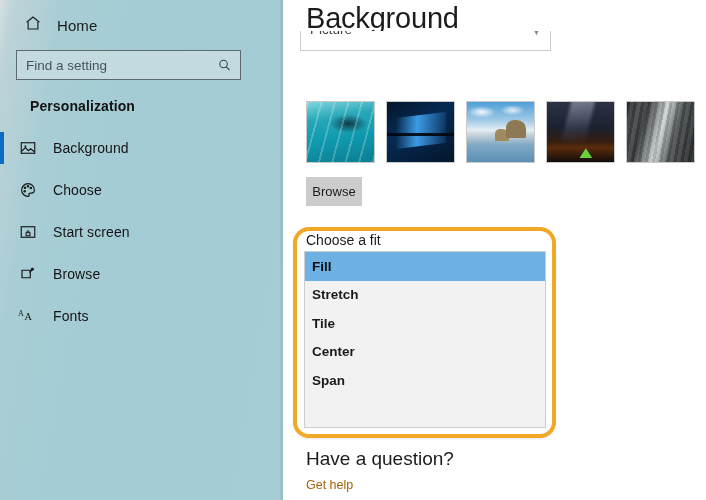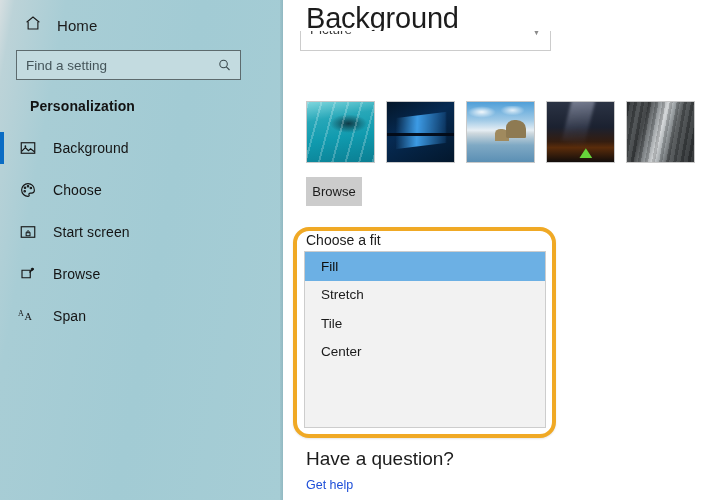--- a/index.html
+++ b/index.html
@@ -199,33 +199,34 @@
   .fit-list {
     position: absolute; left: 21px; top: 251px;
     width: 242px; height: 177px;
     background: #f2f2f2;
     border: 1px solid #cdcdcd;
     overflow: hidden;
   }
   .fit-opt {
     height: 28.5px;
     display: flex; align-items: center;
-    padding-left: 16px;
+    padding-left: 7px;
     font-size: 13.5px; color: #1b1b1b;
     cursor: pointer;
+    font-weight: bold;
   }
   .fit-opt.active { background: #6cb0e4; color: #0d0d0d; }
 
   .help-title {
     position: absolute; left: 23px; top: 448px;
     font-size: 19px; color: #1c1c1c; font-weight: normal;
   }
   .help-link {
     position: absolute; left: 23px; top: 478px;
-    font-size: 12.5px; color: #1d4ed8; text-decoration: none; cursor: pointer;
+    font-size: 12.5px; color: #a16207; text-decoration: none; cursor: pointer;
   }
 </style>
 </head>
 <body>
 
 <div id="root">
 
   <div class="sidebar">
 
     <div class="home-row">
@@ -298,21 +299,21 @@
         <span class="nlabel">Browse</span>
       </div>
 
       <div class="nav-item">
         <span class="nico">
           <svg width="20" height="18" viewBox="0 0 26 22" fill="#141414">
             <text x="0" y="11" font-family="Liberation Serif, serif" font-size="11">A</text>
             <text x="9" y="16" font-family="Liberation Serif, serif" font-size="14">A</text>
           </svg>
         </span>
-        <span class="nlabel">Span</span>
+        <span class="nlabel">Fonts</span>
       </div>
 
 
 
     </div>
   </div>
 
   <div class="main">
 
     <div class="page-title">Background</div>
@@ -345,19 +346,20 @@
 
     <div class="callout"></div>
 
     <div class="fit-label">Choose a fit</div>
 
     <div class="fit-list">
       <div class="fit-opt active">Fill</div>
       <div class="fit-opt">Stretch</div>
       <div class="fit-opt">Tile</div>
       <div class="fit-opt">Center</div>
+      <div class="fit-opt">Span</div>
     </div>
 
     <div class="help-title">Have a question?</div>
     <a class="help-link" href="#">Get help</a>
 
   </div>
 </div>
 
 </body></html>

